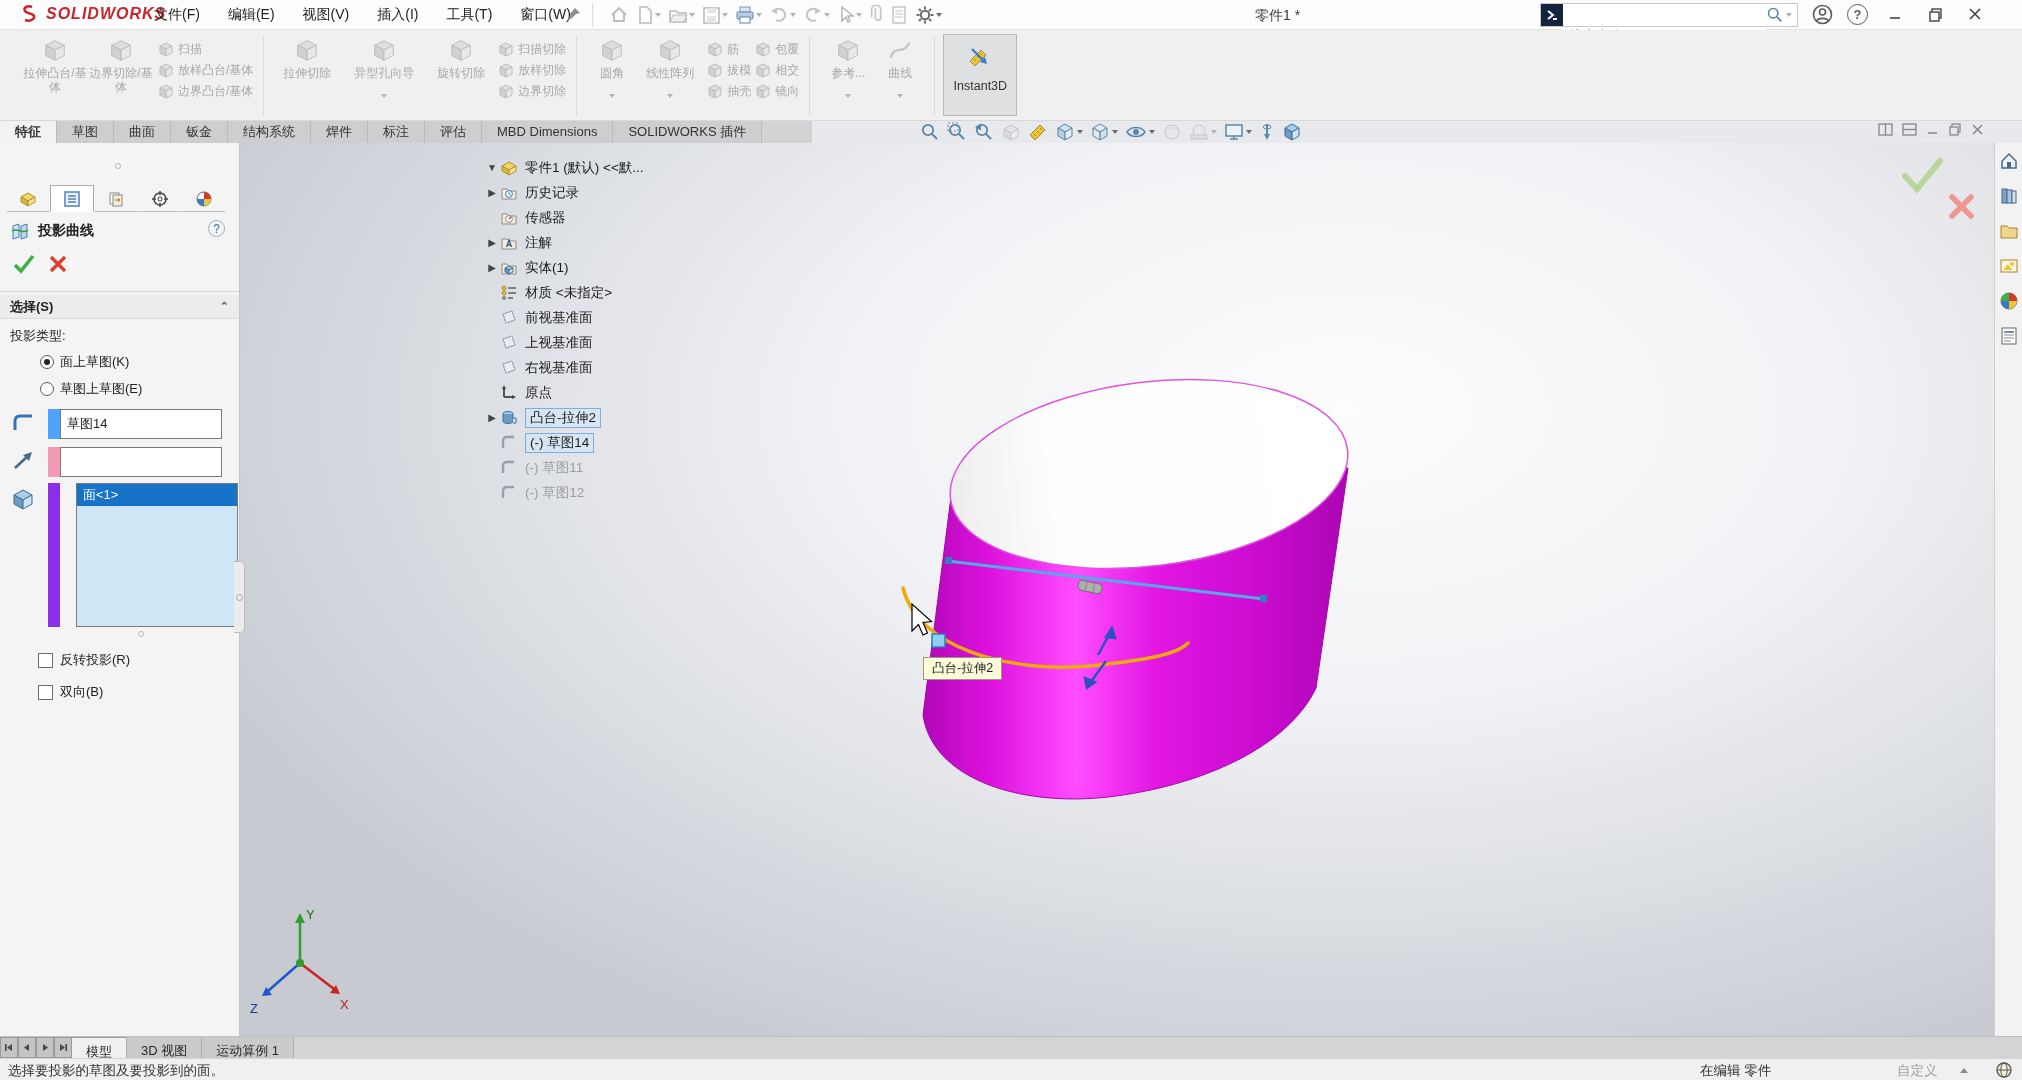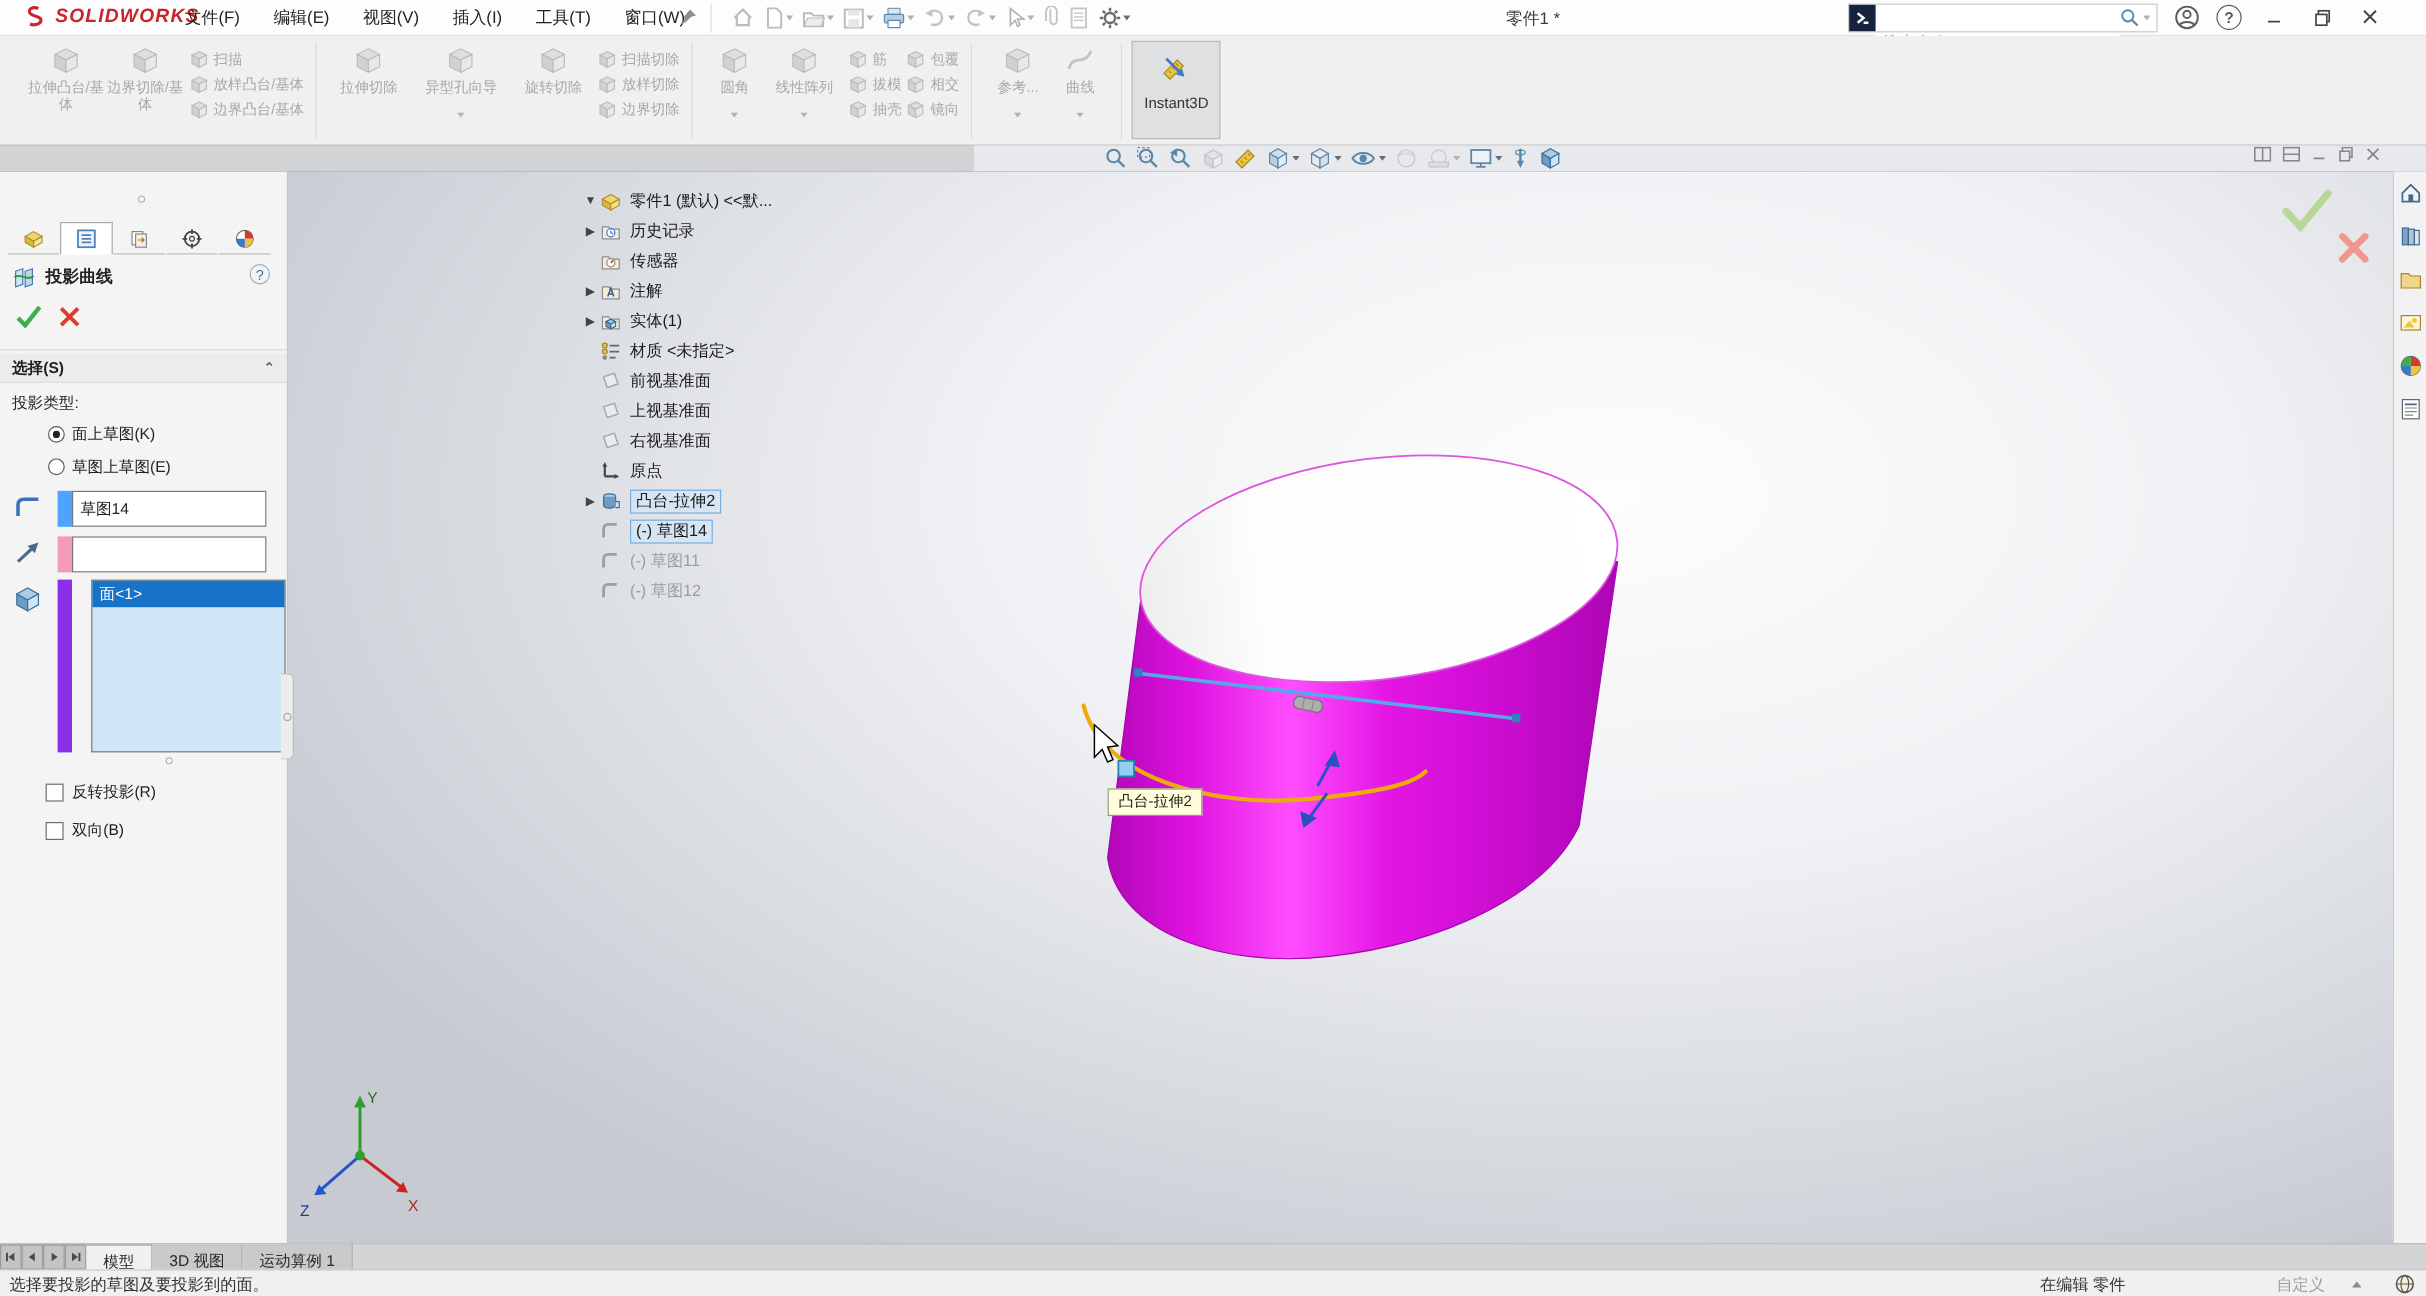--- a/index.html
+++ b/index.html
@@ -451,20 +451,32 @@
           <line x1="12" y1="13" x2="14" y2="15" stroke="#a8842a"></line>
           <line x1="15" y1="10" x2="17" y2="12" stroke="#a8842a"></line>
         <line x1="7" y1="6" x2="20" y2="19" stroke="#3a78c8" stroke-width="2.2"></line>
         <polygon points="22,21 15,19 20,14" fill="#3a78c8"></polygon>
       </svg>
       <div class="lbl">Instant3D</div>
     </div>
   </div>
 
   <div id="tabband">
+    <div id="cmdtabs">
+      <span class="ctab active">特征</span>
+      <span class="ctab">草图</span>
+      <span class="ctab">曲面</span>
+      <span class="ctab">钣金</span>
+      <span class="ctab">结构系统</span>
+      <span class="ctab">焊件</span>
+      <span class="ctab">标注</span>
+      <span class="ctab">评估</span>
+      <span class="ctab">MBD Dimensions</span>
+      <span class="ctab">SOLIDWORKS 插件</span>
+    </div>
     <div id="headsup">
       <span class="huicon">
           <svg width="20" height="20" viewBox="0 0 20 20">
             <use href="#g-magnifier"></use>
           </svg>
         </span>
       <span class="huicon">
           <svg width="20" height="20" viewBox="0 0 20 20">
             <rect x="1" y="1" width="10" height="8" fill="none" stroke="#5b87a8" stroke-dasharray="2 2"></rect>
             <use href="#g-magnifier"></use>

